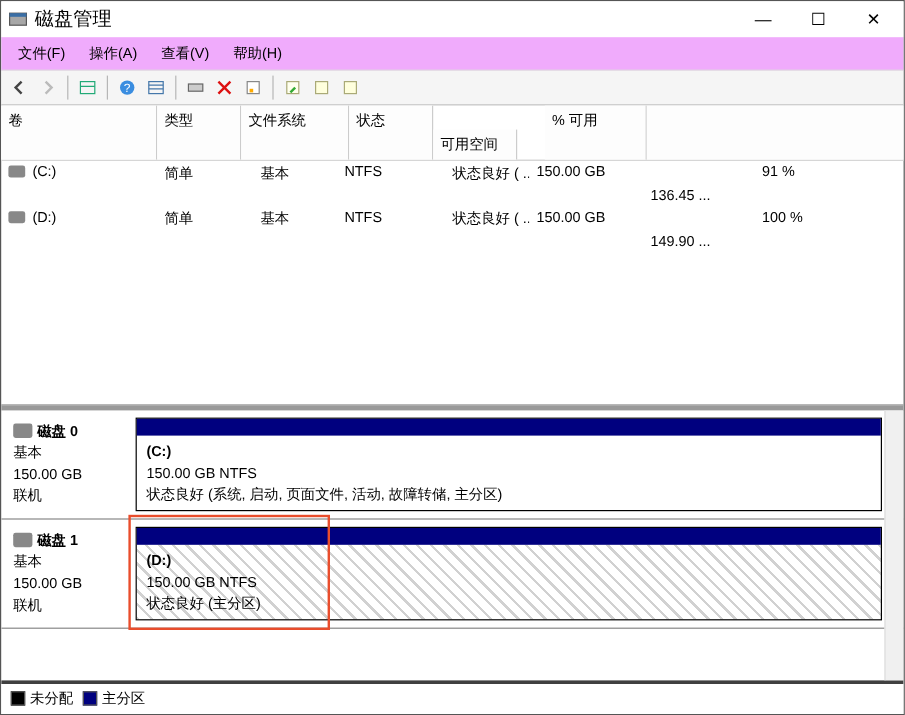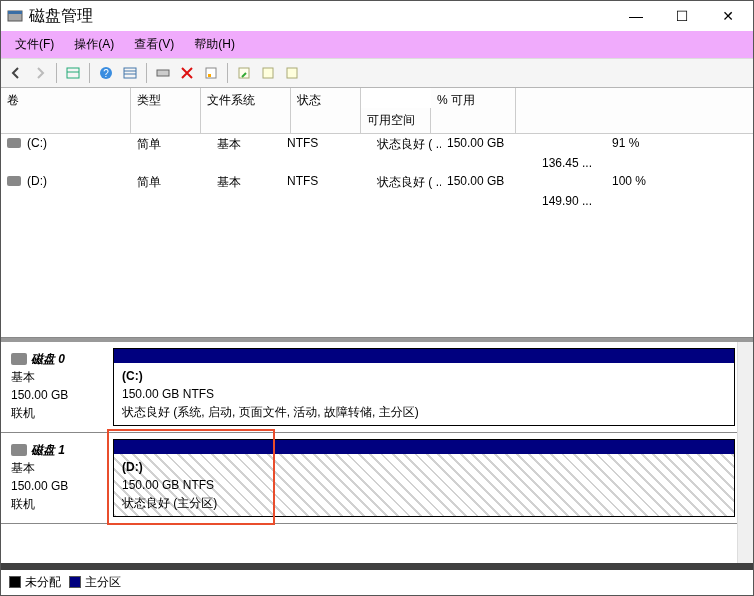--- a/index.html
+++ b/index.html
@@ -80,21 +80,21 @@
     white-space: nowrap;
     overflow: hidden;
   }
   .c-vol { width: 130px; }
   .c-layout { width: 80px; }
   .c-type { width: 70px; }
   .c-fs { width: 90px; }
   .c-status { width: 70px; }
   .c-cap { width: 95px; }
   .c-free { width: 70px; margin-top: 20px; }
-  .c-pct { width: 85px; }
+  .c-pct { width: 85px; margin-left: 23px; }
   .disk-icon {
     display: inline-block;
     width: 14px; height: 10px;
     background: #888;
     border-radius: 2px;
     margin-right: 6px;
     vertical-align: -1px;
   }
   
   .disks-wrap {
@@ -113,21 +113,21 @@
   }
   .disk-label {
     width: 100px;
     padding: 2px 4px;
     line-height: 1.5;
   }
   .disk-label .dicon {
     width: 16px; height: 12px; background: #888; border-radius: 2px;
     display: inline-block; margin-right: 4px; vertical-align: -2px;
   }
-  .disk-label b { font-weight: 700; font-style: italic; }
+  .disk-label b { font-weight: 700; }
   .part-col {
     flex: 1;
     display: flex;
     flex-direction: column;
     border: 1px solid #000;
   }
   .part-bar {
     height: 14px;
     background: #00007f;
   }
@@ -148,21 +148,21 @@
     position: absolute;
     border: 2px solid #e94d2c;
     pointer-events: none;
   }
   
   .legend {
     display: flex;
     align-items: flex-start;
     gap: 8px;
     padding: 4px 8px;
-    border-top: 7px solid #404040;
+    border-top: 3px solid #404040;
     background: #fff;
   }
   .swatch { width: 12px; height: 12px; display: inline-block; margin-right: 4px; border: 1px solid #555; vertical-align: -2px; }
   .sw-unalloc { background: #000; }
   .sw-primary { background: #00007f; }
   
   .rsbar {
     position: absolute; right: 0; top: 0; bottom: 0; width: 16px;
     background: #f0f0f0; border-left: 1px solid #ddd;
   }

